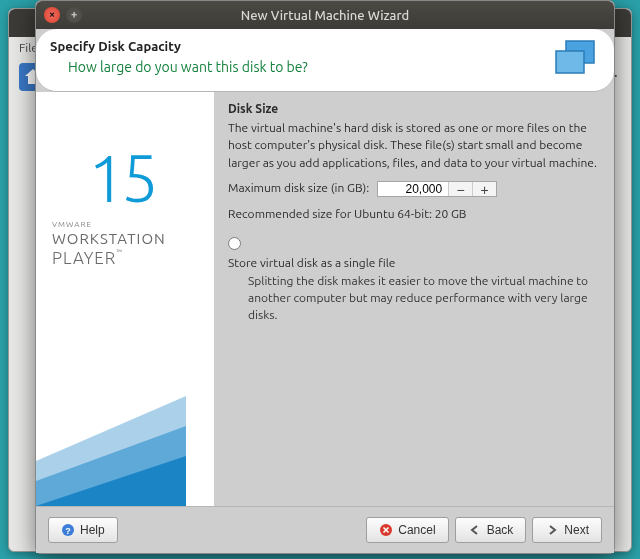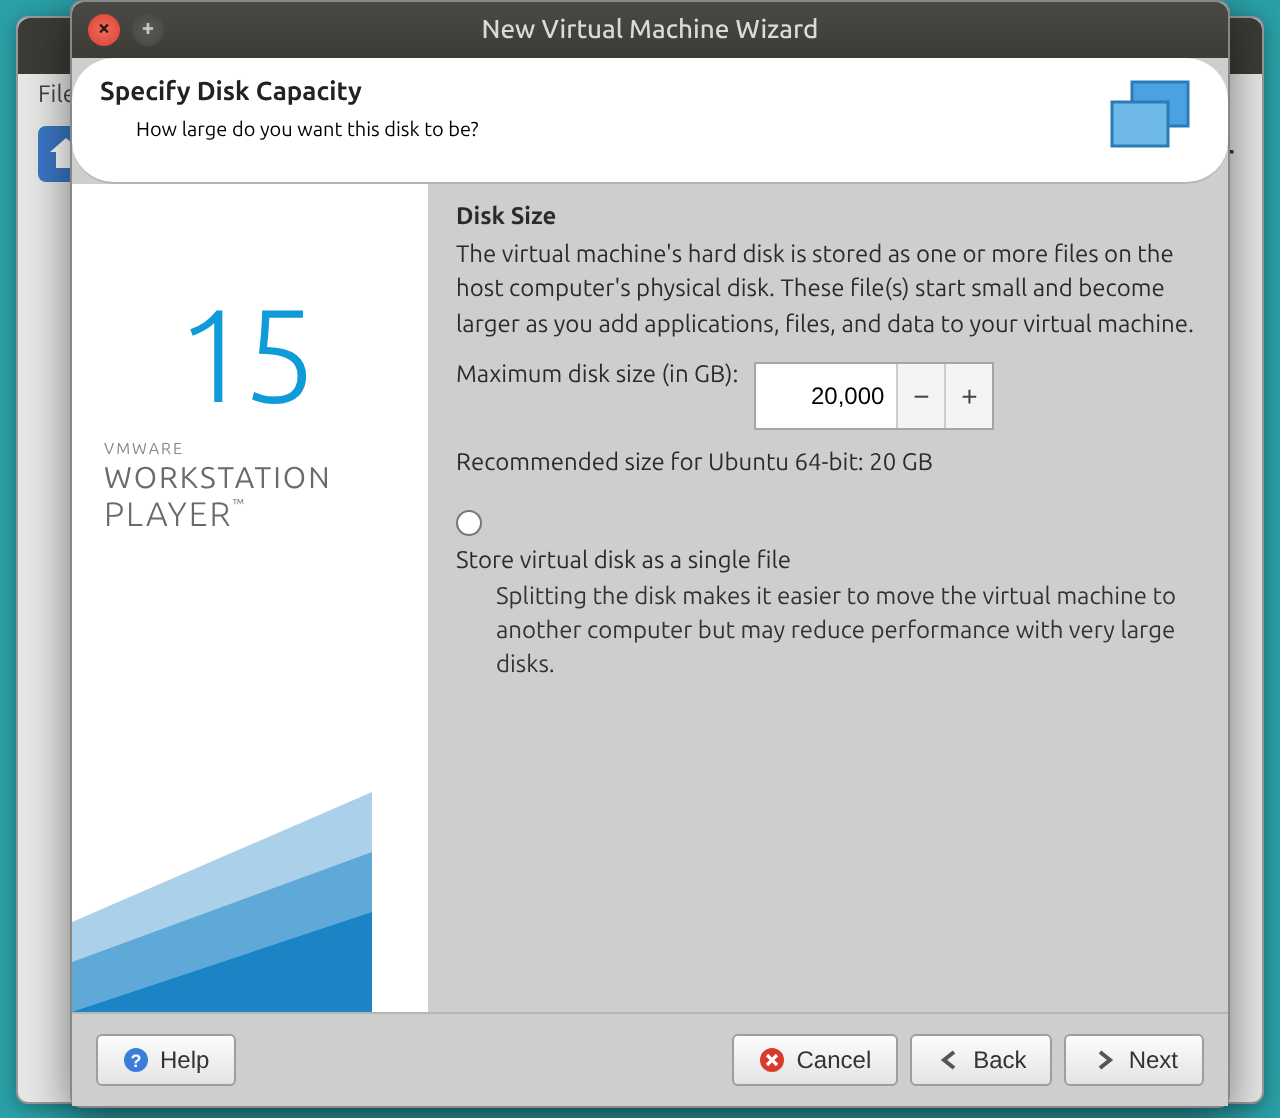--- a/index.html
+++ b/index.html
@@ -60,21 +60,21 @@
   .header {
     background: #fff;
     padding: 10px 14px 12px 14px;
     display: flex;
     align-items: flex-start;
     border-bottom: 1px solid #b6b6b6;
     border-radius: 21px;
   }
   .header-text { flex:1; }
   .header h2 { font-size: 13px; font-weight: 700; color:#222; margin-bottom: 6px; }
-  .header p { font-size: 10px; color:#000000; padding-left: 18px; }
+  .header p { font-size: 14px; color:#15803d; padding-left: 18px; }
   .header-icon { width:48px; height:40px; position:relative; }
   .header-icon svg { width:48px; height:40px; }
 
   .content {
     flex: 1;
     display: flex;
     background: #cecece;
     overflow: hidden;
   }
   .side-art {
@@ -93,21 +93,21 @@
   .main {
     flex:1;
     padding: 10px 16px 10px 14px;
     font-size: 12px;
     color: #2b2b2b;
   }
   .main h3 { font-size: 12px; font-weight:700; margin-bottom: 4px; }
   .main .desc { line-height: 1.45; margin-bottom: 10px; }
   .size-row { display:flex; align-items:flex-start; gap:8px; margin-bottom:10px; }
   .size-row label { white-space:nowrap; }
-  .spin { display:flex; border:1px solid #a5a5a5; background:#fff; height:34px; width:120px; }
+  .spin { display:flex; border:1px solid #a5a5a5; background:#fff; height:16px; width:120px; }
   .spin input { border:none; width:70px; text-align:right; padding:0 6px; font-size:12px; outline:none; background:transparent; }
   .spin button { width:25px; border:none; border-left:1px solid #ccc; background:#f4f4f4; cursor:pointer; font-size:14px; color:#444; }
   .rec { margin-bottom: 16px; }
   .radio-row { display:flex; align-items:flex-start; gap:6px; margin-bottom:4px;flex-direction:column; }
   .radio-row input { margin-top:1px; }
   .radio-sub { padding-left: 20px; line-height:1.4; color:#333; }
 
   .footer {
     border-top: 1px solid #b6b6b6;
     padding: 10px 12px;

